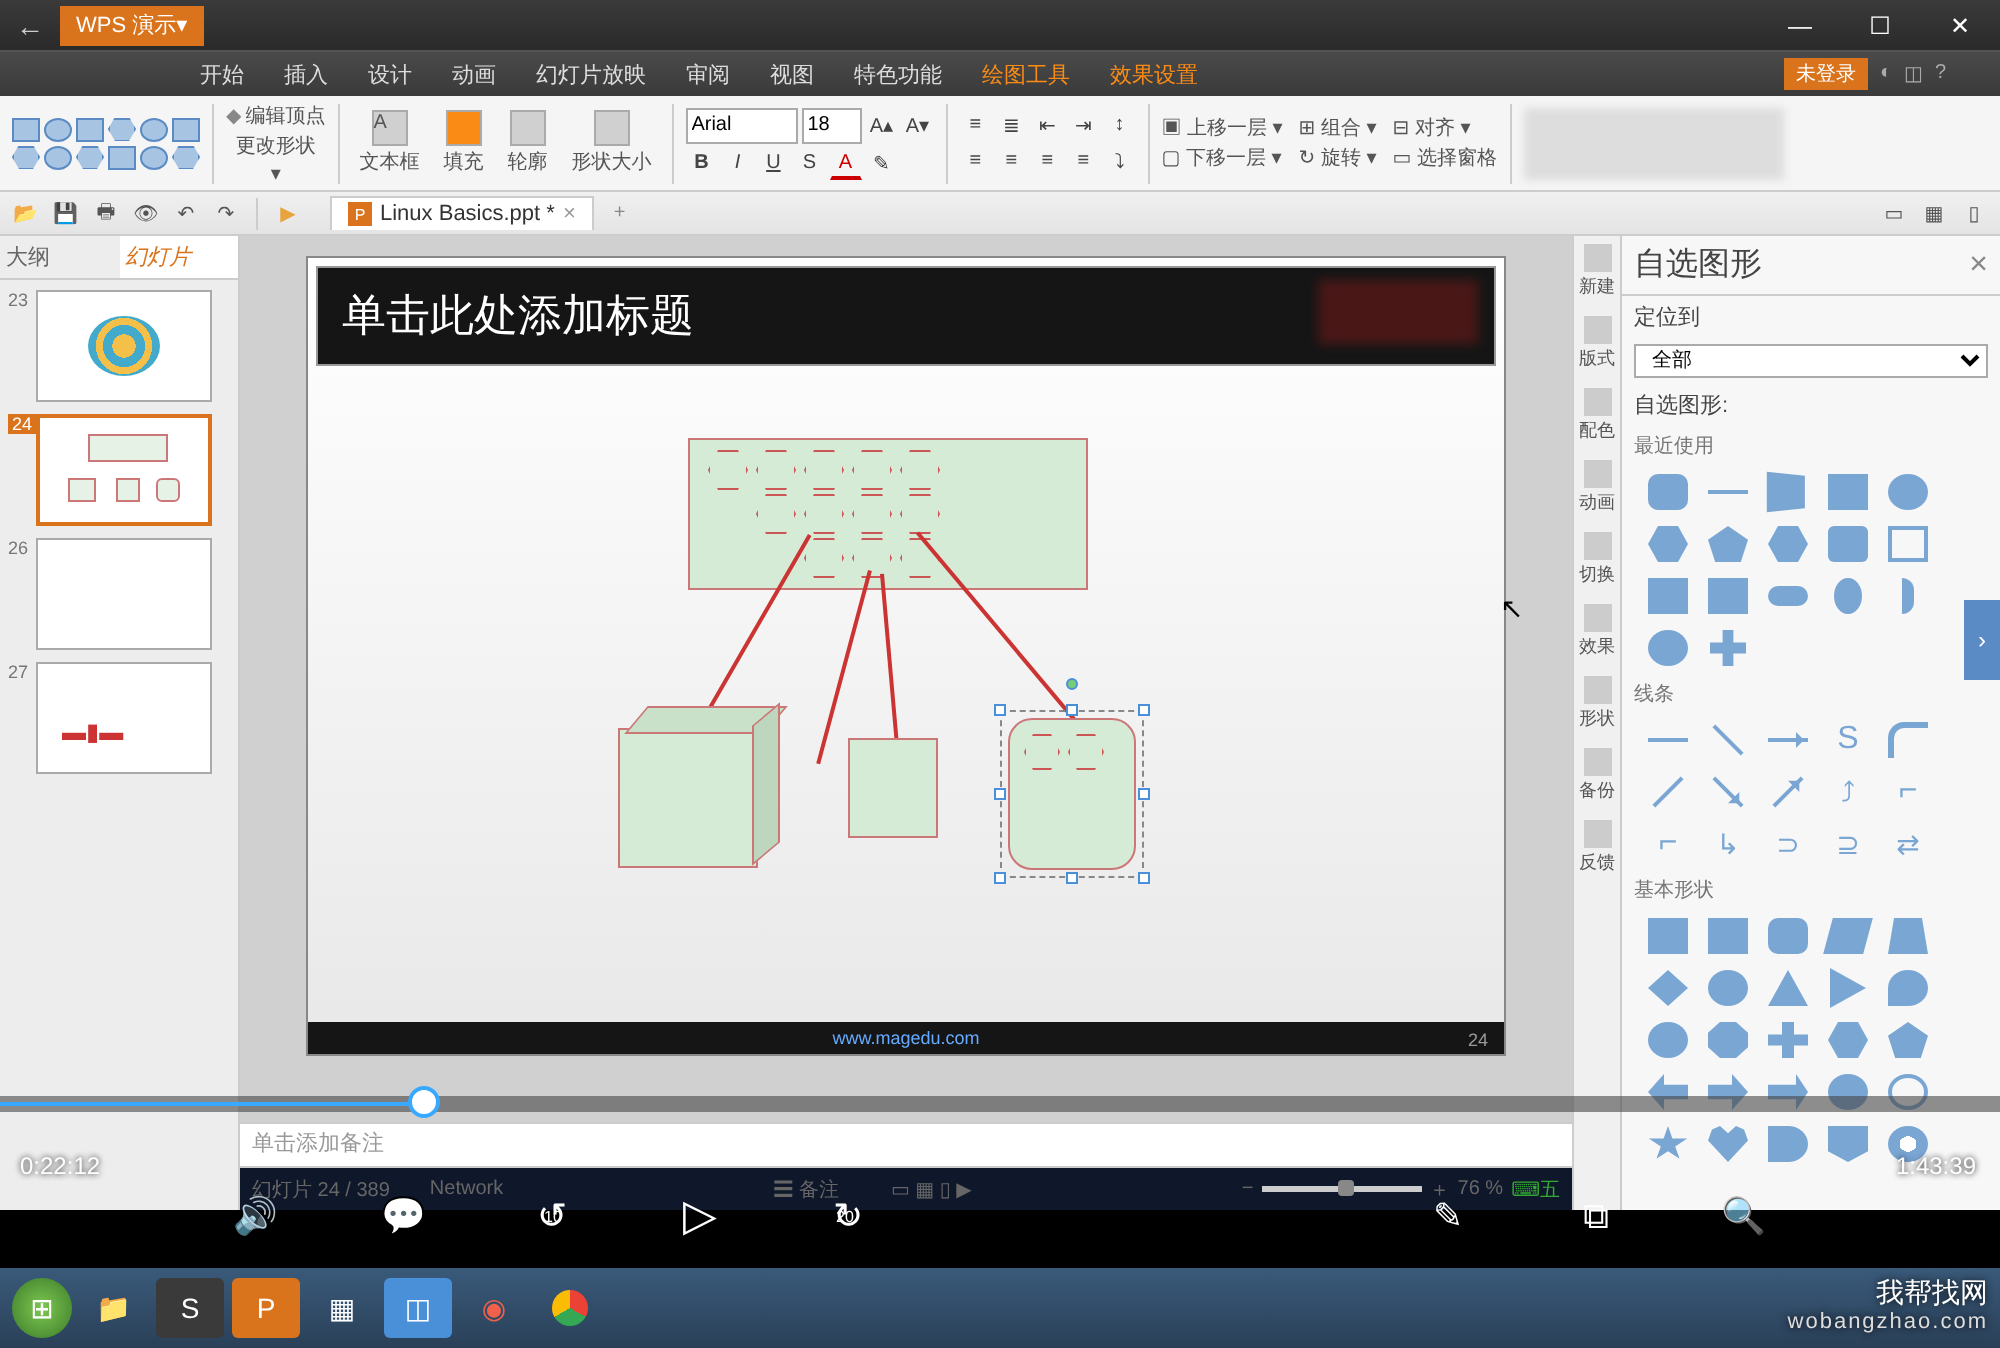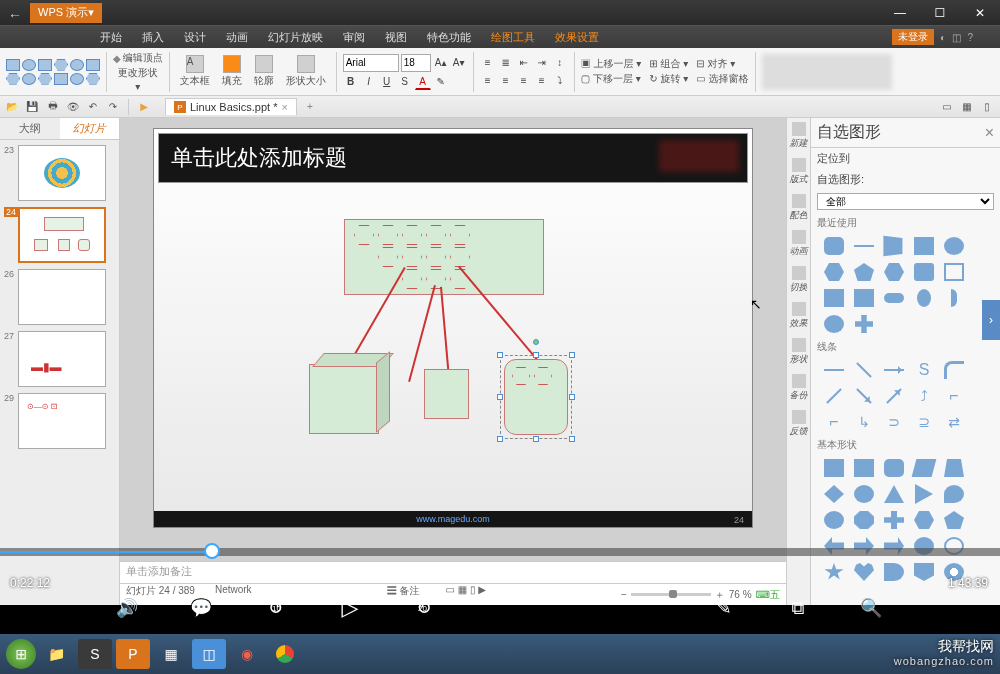--- a/index.html
+++ b/index.html
@@ -26,21 +26,21 @@
 .fontrow{display:flex;gap:2px;align-items:center;}
 .fontsel{border:1px solid #aaa;background:#fff;padding:1px 2px;font-size:10px;height:18px;}
 .smbtn{width:16px;height:16px;border:1px solid transparent;display:flex;align-items:center;justify-content:center;font-size:10px;color:#444;}
 .qat{height:22px;background:linear-gradient(#f0f0f0,#e4e4e4);border-bottom:1px solid #ccc;display:flex;align-items:center;padding:0 4px;font-size:10px;color:#555;gap:2px;}
 .qbtn{width:18px;height:18px;display:flex;align-items:center;justify-content:center;}
 .doctab{margin-left:10px;padding:2px 8px;background:#fff;border:1px solid #ccc;border-bottom:none;font-size:11px;color:#333;display:flex;align-items:center;gap:4px;}
 .doctab .pp{width:12px;height:12px;background:#d9731c;color:#fff;font-size:8px;display:flex;align-items:center;justify-content:center;}
 .workspace{flex:1;display:flex;overflow:hidden;}
 .leftpanel{width:120px;background:#ededed;border-right:1px solid #ccc;display:flex;flex-direction:column;}
 .lptabs{display:flex;font-size:11px;border-bottom:1px solid #ccc;}
-.lpt{flex:1;padding:3px;text-align:center;color:#666;}
+.lpt{flex:1;padding:3px;text-align:left;color:#666;}
 .lpt.active{background:#fff;color:#d9731c;font-style:italic;}
 .thumbs{flex:1;overflow:hidden;padding:2px;}
 .thumb{margin:3px 4px 6px 16px;position:relative;}
 .thumb .num{position:absolute;left:-14px;top:0;font-size:9px;color:#777;}
 .thumb .sl{width:88px;height:56px;background:#fff;border:1px solid #aaa;position:relative;}
 .thumb.sel .sl{border:2px solid #d9731c;}
 .thumb.sel .num{background:#d9731c;color:#fff;padding:0 2px;}
 .center{flex:1;display:flex;flex-direction:column;background:#d0d0d0;overflow:hidden;position:relative;}
 .slidewrap{flex:1;padding:10px 6px;display:flex;justify-content:center;}
 .slide{width:600px;height:400px;background:linear-gradient(#fff,#e8e8e8);border:1px solid #888;position:relative;}
@@ -52,26 +52,26 @@
 .gbox{position:absolute;background:#d6ebd6;border:1px solid #c77;}
 .hexrow{position:absolute;display:flex;gap:4px;}
 .hex{width:20px;height:20px;border:1.5px solid #c55;clip-path:polygon(25% 0,75% 0,100% 50%,75% 100%,25% 100%,0 50%);background:transparent;}
 .cube{position:absolute;width:70px;height:70px;background:#d6ebd6;border:1px solid #c77;}
 .cube::before{content:"";position:absolute;top:-12px;left:8px;width:68px;height:12px;background:#c9e0c9;border:1px solid #c77;transform:skewX(-40deg);}
 .cube::after{content:"";position:absolute;top:-8px;right:-12px;width:12px;height:68px;background:#bed6be;border:1px solid #c77;transform:skewY(-40deg);}
 .rline{position:absolute;background:#c33;transform-origin:top left;}
 .selbox{position:absolute;border:1px dashed #888;}
 .selh{position:absolute;width:6px;height:6px;background:#fff;border:1px solid #4a90d9;}
 .notes{height:22px;background:#fff;border-top:1px solid #ccc;padding:2px 6px;font-size:11px;color:#999;}
-.status{height:22px;background:#ffffff;border-top:1px solid #ccc;display:flex;font-size:10px;color:#666;padding:0 6px;gap:20px;}
+.status{height:22px;background:#0f172a;border-top:1px solid #ccc;display:flex;align-items:center;font-size:10px;color:#666;padding:0 6px;gap:20px;}
 .status .zoom{margin-left:auto;display:flex;align-items:center;gap:4px;}
 .zslider{width:80px;height:3px;background:#ccc;position:relative;}
 .zslider::after{content:"";position:absolute;top:-3px;left:38px;width:8px;height:8px;background:#888;border-radius:2px;}
 .sidetasks{width:24px;background:#f0f0f0;border-left:1px solid #ccc;display:flex;flex-direction:column;align-items:center;padding-top:4px;font-size:9px;color:#555;gap:8px;}
-.stbtn{display:flex;flex-direction:column;align-items:center;gap:1px;cursor:pointer;width:22px;font-style:italic;}
+.stbtn{display:flex;flex-direction:column;align-items:center;gap:1px;cursor:pointer;width:22px;}
 .stbtn .sic{width:14px;height:14px;background:#ccc;}
 .rightpanel{width:190px;background:#f7f7f7;border-left:1px solid #ccc;display:flex;flex-direction:column;font-size:11px;color:#444;}
 .rphdr{display:flex;align-items:center;padding:4px 6px;border-bottom:1px solid #ccc;font-size:16px;}
 .rpclose{margin-left:auto;color:#888;}
 .rprow{padding:3px 6px;display:flex;align-items:center;gap:4px;}
 .rpsel{flex:1;border:1px solid #aaa;background:#fff;padding:1px 4px;font-size:10px;}
 .rpsec{padding:3px 6px;color:#777;font-size:10px;}
 .shgrid{display:flex;flex-wrap:wrap;gap:4px;padding:2px 10px;}
 .sh{width:26px;height:22px;display:flex;align-items:center;justify-content:center;}
 .shp{width:20px;height:18px;background:#7aa6d4;}
@@ -282,26 +282,20 @@
         <div class="thumb">
             <span class="num">26</span>
             <div class="sl"></div>
           </div>
         <div class="thumb">
             <span class="num">27</span>
             <div class="sl">
               <div class="mini" style="left:12px;top:25px;width:50px;height:18px;background:#fff;"><span style="color:#c33;font-size:12px;">▬▮▬</span></div>
             </div>
           </div>
-        <div class="thumb">
-            <span class="num">29</span>
-            <div class="sl">
-              <div class="mini" style="left:8px;top:8px;color:#c33;font-size:8px;">⊙—⊙ ⊡</div>
-            </div>
-          </div>
       </div>
     </div>
 
     <div class="center">
       <div class="slidewrap">
         <div class="slide">
           <div class="hdr">
               <span>单击此处添加标题</span>
               <div class="hdrbrand"></div>
             </div>
@@ -417,24 +411,24 @@
 
     <div class="rightpanel">
       <div class="rphdr">
           <span>自选图形</span>
           <span class="rpclose">×</span>
         </div>
       <div class="rprow">
           <span>定位到</span>
         </div>
       <div class="rprow">
+          <select class="rpsel"><option>全部</option></select>
+        </div>
+      <div class="rprow">
           <span>自选图形:</span>
-        </div>
-      <div class="rprow">
-          <select class="rpsel"><option>全部</option></select>
         </div>
       <div class="rpsec">最近使用</div>
       <div class="shgrid">
         <div class="sh">
             <div class="shp rr"></div>
           </div>
           <div class="sh">
             <div class="shp line"></div>
           </div>
           <div class="sh">

